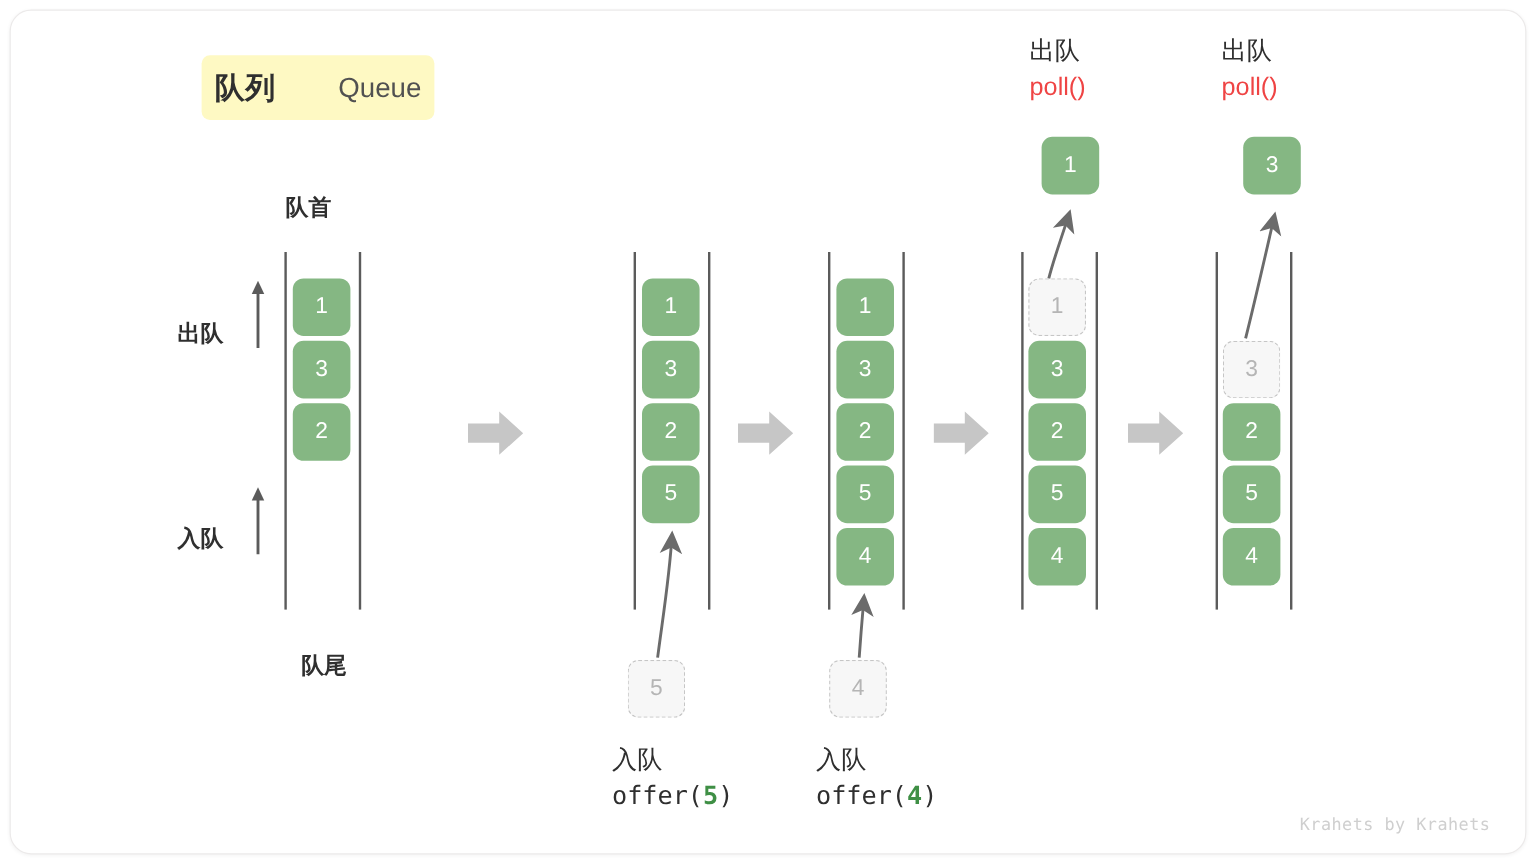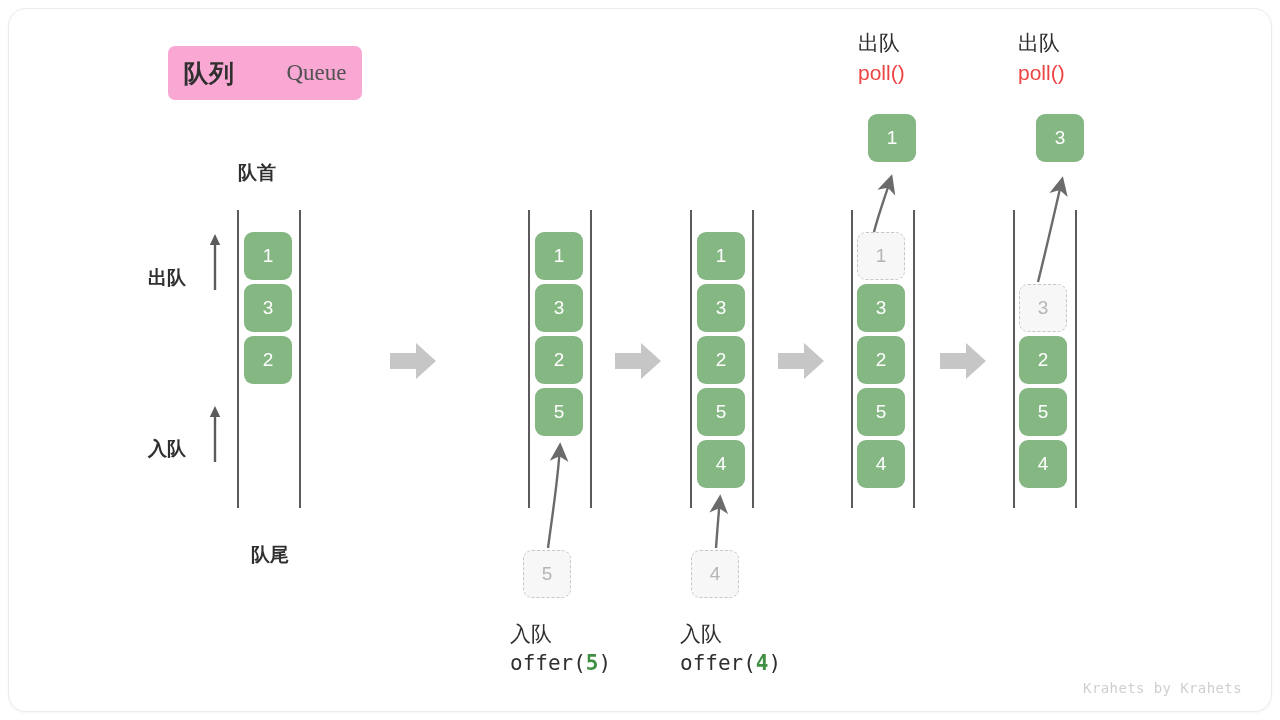--- a/index.html
+++ b/index.html
@@ -28,36 +28,36 @@
     box-shadow: 0 1px 3px rgba(0,0,0,0.045);
   }
 
   
   .title-badge {
     position: absolute;
     left: 168px;
     top: 46px;
     width: 194px;
     height: 54px;
-    background: #f9a8d4;
+    background: #fef9c3;
     border-radius: 7px;
     display: flex;
     align-items: center;
     justify-content: center;
     gap: 28px;
   }
   .title-cn {
     font-size: 25px;
     font-weight: bold;
     color: #2f2f2f;
     letter-spacing: 0.5px;
   }
   .title-en {
     font-size: 23px;
-    font-family: Liberation Serif, serif;
+    font-family: Liberation Sans, sans-serif;
     color: #515151;
     margin-left: 24px;
   }
 
   
   .cap {
     position: absolute;
     font-size: 19px;
     font-weight: bold;
     color: #2f2f2f;

